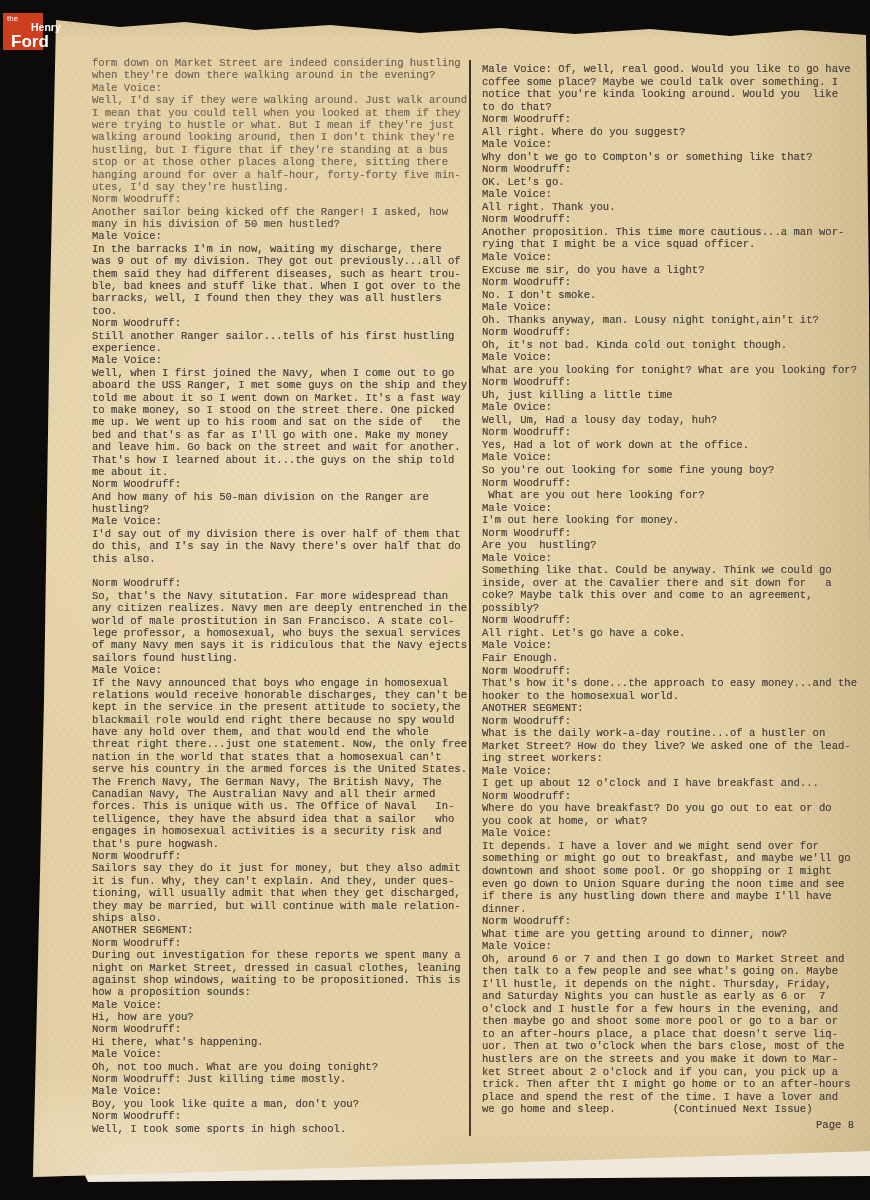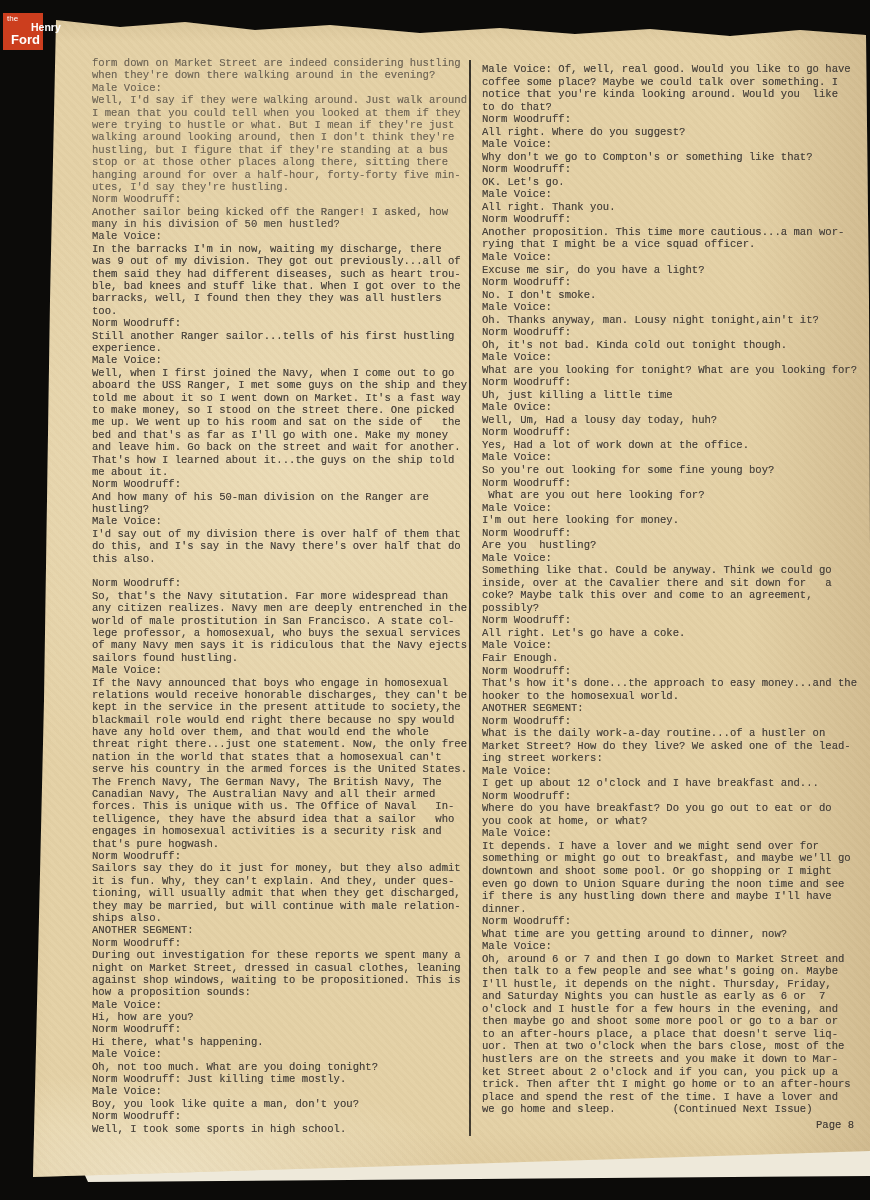--- a/index.html
+++ b/index.html
@@ -80,21 +80,21 @@
   .logo-the{
     position:absolute;left:4px;top:2px;
     font-size:8px;font-weight:normal;letter-spacing:0;
   }
   .logo-henry{
     position:absolute;left:12px;top:9px;
     font-size:10.5px;font-weight:bold;margin-left:16px;
   }
   .logo-ford{
     position:absolute;left:8px;top:20px;
-    font-size:13px;font-weight:bold;
+    font-size:17px;font-weight:bold;
   }
 </style>
 </head>
 <body>
 
 <div class="stage">
 
   <div class="under-sheet"></div>
 
   <div class="paper">

